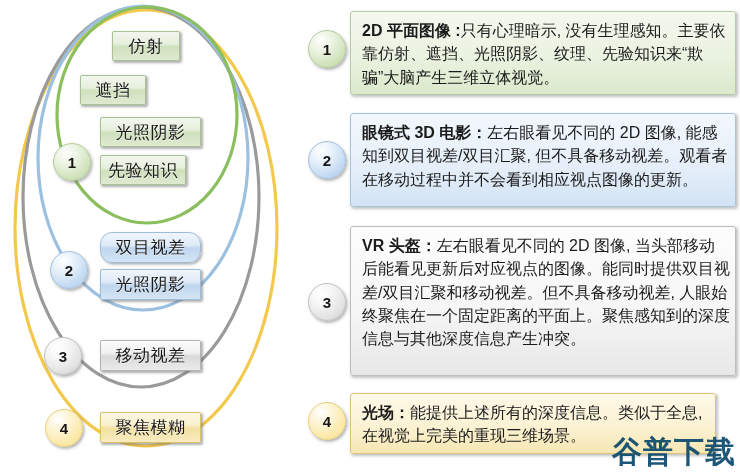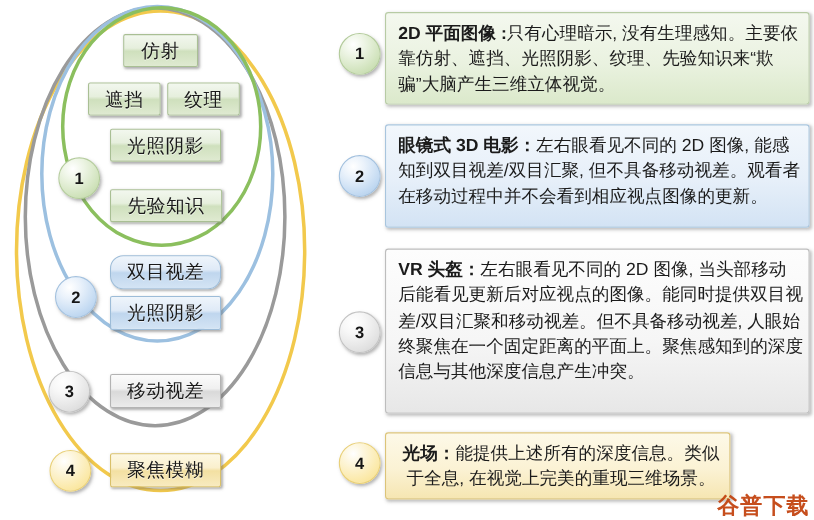--- a/index.html
+++ b/index.html
@@ -134,23 +134,23 @@
   }
   .callout.yellow {
     background: linear-gradient(to bottom, #fdf9e8 0%, #fbf2d4 55%, #f6e6b2 100%);
     border-color: #dcc478;
   }
 
   .watermark {
     position: absolute;
     right: 4px;
     bottom: 0px;
-    font-size: 20px;
+    font-size: 30px;
     font-weight: bold;
-    color: #c2410c;
+    color: #0c4a6e;
     letter-spacing: 1px;
     opacity: 0.93;
     font-family: "DejaVu Sans", sans-serif;
   }
 </style>
 </head>
 <body>
 
 <div id="stage">
 
@@ -164,29 +164,26 @@
     </svg>
 
     <div class="node-box green" style="left:112px; top:31px; width:68px; height:30px;">
       <span>仿射</span>
     </div>
 
     <div class="node-box green" style="left:80px; top:75px; width:66px; height:30px;">
       <span>遮挡</span>
     </div>
 
-    <div class="node-box green" style="left:152px; top:75px; width:66px; height:30px;">
-      <span>纹理</span>
-    </div>
 
     <div class="node-box green" style="left:100px; top:117px; width:101px; height:30px;text-align:right;">
       <span>光照阴影</span>
     </div>
 
-    <div class="node-box green" style="left:100px; top:172px; width:102px; height:30px;">
+    <div class="node-box green" style="left:100px; top:155px; width:86px; height:30px;">
       <span>先验知识</span>
     </div>
 
     <div class="node-box blue" style="left:100px; top:232px; width:101px; height:31px;border-radius:12px;">
       <span>双目视差</span>
     </div>
 
     <div class="node-box blue" style="left:100px; top:269px; width:101px; height:31px;">
       <span>光照阴影</span>
     </div>
@@ -235,20 +232,20 @@
     <div class="sphere gray" style="left:8px; top:283px; width:38px; height:38px;">
       <span>3</span>
     </div>
     <div class="callout gray" style="left:50px; top:226px; width:386px; height:150px;">
       <span class="lead">VR 头盔：</span><span>左右眼看见不同的 2D 图像, 当头部移动后能看见更新后对应视点的图像。能同时提供双目视差/双目汇聚和移动视差。但不具备移动视差, 人眼始终聚焦在一个固定距离的平面上。聚焦感知到的深度信息与其他深度信息产生冲突。</span>
     </div>
 
     <div class="sphere yellow" style="left:8px; top:402px; width:38px; height:38px;">
       <span>4</span>
     </div>
-    <div class="callout yellow" style="left:50px; top:393px; width:314px; height:61px;text-align:center;">
+    <div class="callout yellow" style="left:50px; top:393px; width:366px; height:61px;">
       <span class="lead">光场：</span><span>能提供上述所有的深度信息。类似于全息, 在视觉上完美的重现三维场景。</span>
     </div>
 
     <div class="watermark">谷普下载</div>
   </div>
 
 </div>
 
 </body></html>

